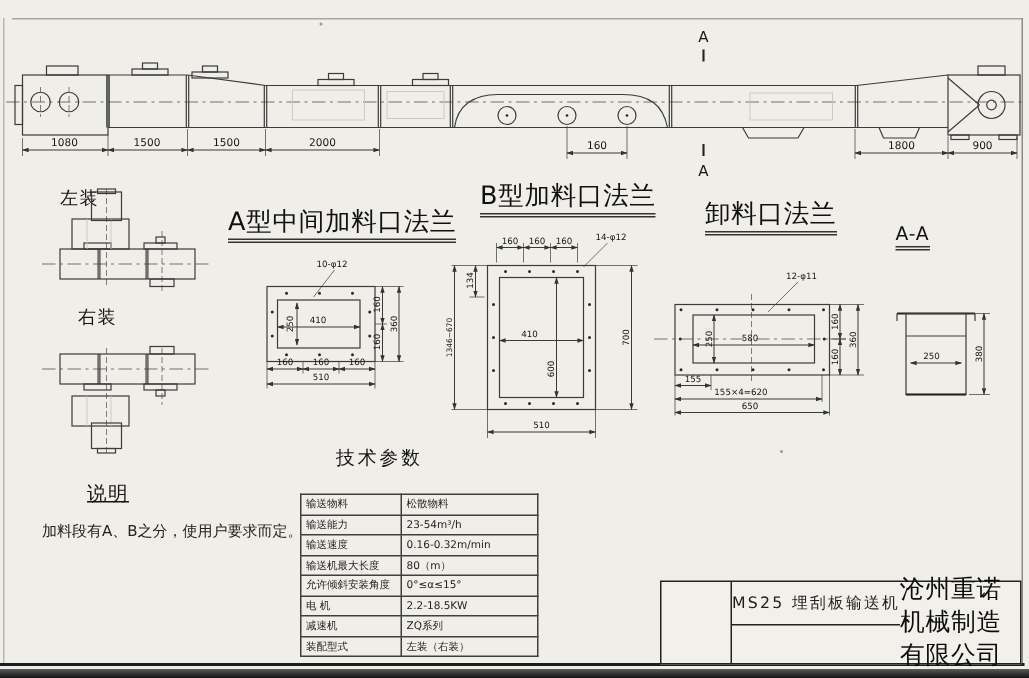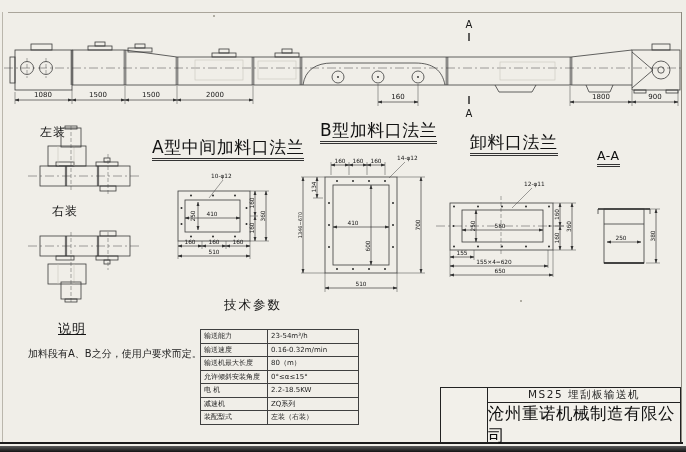--- a/index.html
+++ b/index.html
@@ -28,21 +28,21 @@
   .note-text{font-size:10px; white-space:nowrap; color:#222;}
   
   #tech-table{border-collapse:collapse; background:transparent;}
   #tech-table td{border:1px solid #3f3f3f; font-size:7px; padding:1px 3px; height:10.5px; white-space:nowrap;}
   #tech-table td.c1{width:60px;}
   #tech-table td.c2{width:84px;}
   
   #title-block{left:440px; top:387px; width:241px; height:56px;
     border:1.5px solid #222; box-sizing:border-box; display:flex; background:#f2f0ea;}
   #tb-left{width:47px; border-right:1px solid #222; box-sizing:border-box;}
-  #tb-right{flex:1; display:flex; flex-direction:column;}
+  #tb-right{flex:1; display:flex; flex-direction:row;}
   #tb-model{height:29px; border-bottom:1px solid #222; box-sizing:border-box;
     display:flex; align-items:center; justify-content:center;
     font-size:10.5px; letter-spacing:1.5px;}
   #tb-company{flex:1; display:flex; align-items:center; justify-content:center;
     font-family:"DejaVu Serif","Liberation Serif",serif;
     font-size:16.5px; letter-spacing:.5px; color:#0d0d0d;}
   
   .frame-top{left:8px; top:12px; width:674px; border-top:1px solid #aaa59b;}
   .frame-right{left:681px; top:12px; height:430px; border-left:1px solid #8d897f;}
   .frame-left{left:2px; top:12px; height:430px; border-left:1px solid #bab6ac;}
@@ -346,20 +346,24 @@
     <text class="ds" x="33" y="41.5" text-anchor="middle">250</text>
     <path class="ext" d="M58,11 H72 M58,65 H72"></path>
     <path class="dim" d="M68,11 V65"></path>
     <text class="ds" x="66.5" y="38" transform="rotate(-90 66.5 38)" text-anchor="middle">380</text>
   </svg>
 
   <div class="abs cn-label" style="left:224px; top:297px; font-size:12.5px; letter-spacing:2px;">技术参数</div>
   <table id="tech-table" class="abs" style="left:200px; top:329px;">
     <tbody>
       <tr>
+        <td class="c1">输送物料</td>
+        <td class="c2">松散物料</td>
+      </tr>
+      <tr>
         <td class="c1">输送能力</td>
         <td class="c2">23-54m³/h</td>
       </tr>
       <tr>
         <td class="c1">输送速度</td>
         <td class="c2">0.16-0.32m/min</td>
       </tr>
       <tr>
         <td class="c1">输送机最大长度</td>
         <td class="c2">80（m）</td>

